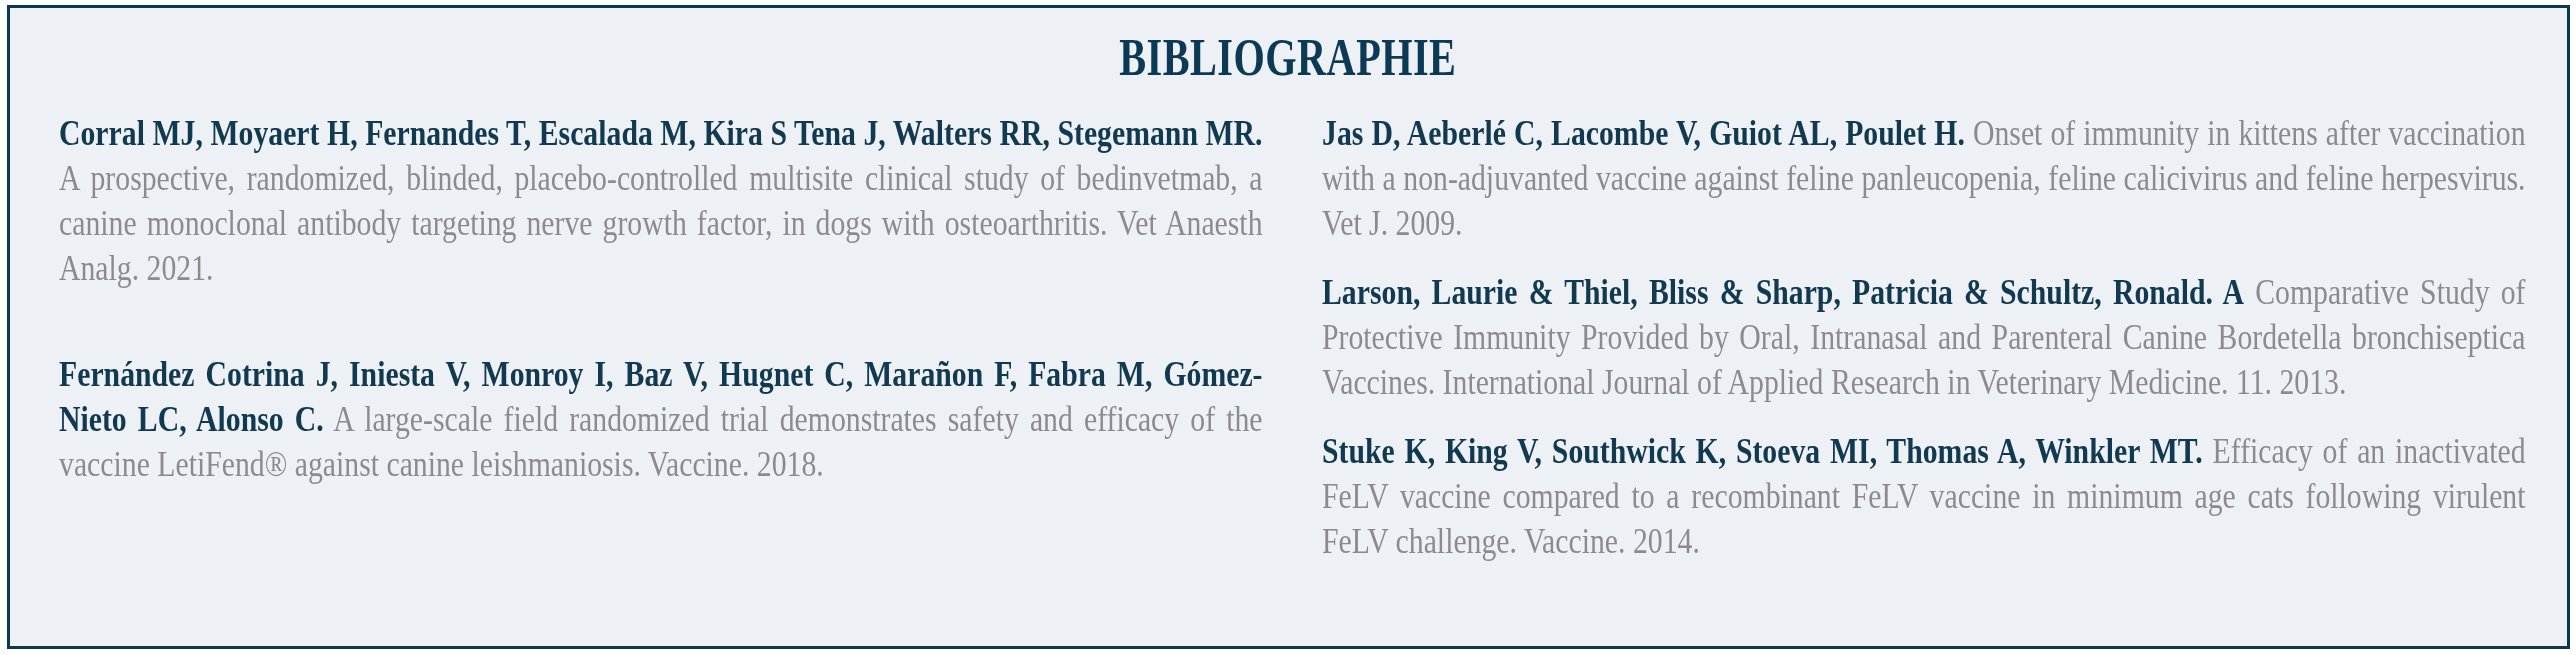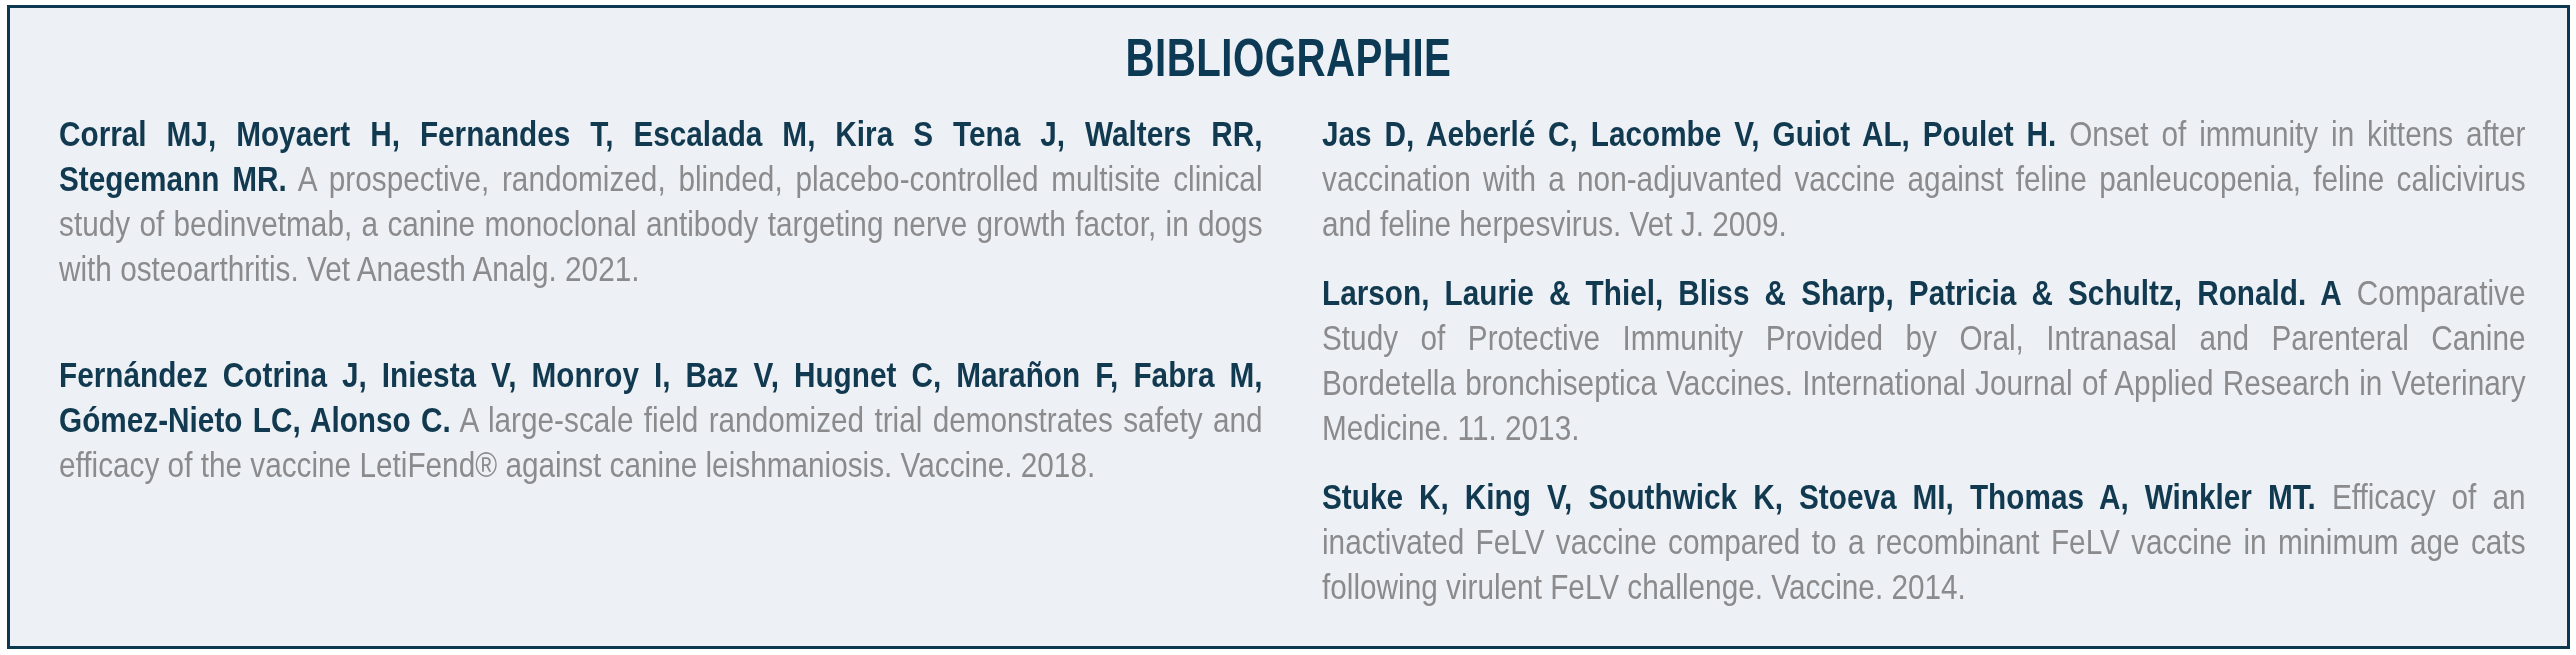--- a/index.html
+++ b/index.html
@@ -13,20 +13,21 @@
   }
   .frame {
     position: absolute;
     top: 5.2px;
     left: 6.5px;
     right: 6.5px;
     bottom: 5.8px;
     background: #edf1f6;
     border: 3.2px solid #0d3950;
     box-sizing: border-box;
+    font-family: Liberation Serif, serif;
   }
   .title-row {
     margin-top: 22px;
     height: 55px;
     line-height: 55px;
     text-align: center;
     white-space: nowrap;
   }
   .title-text {
     display: inline-block;

